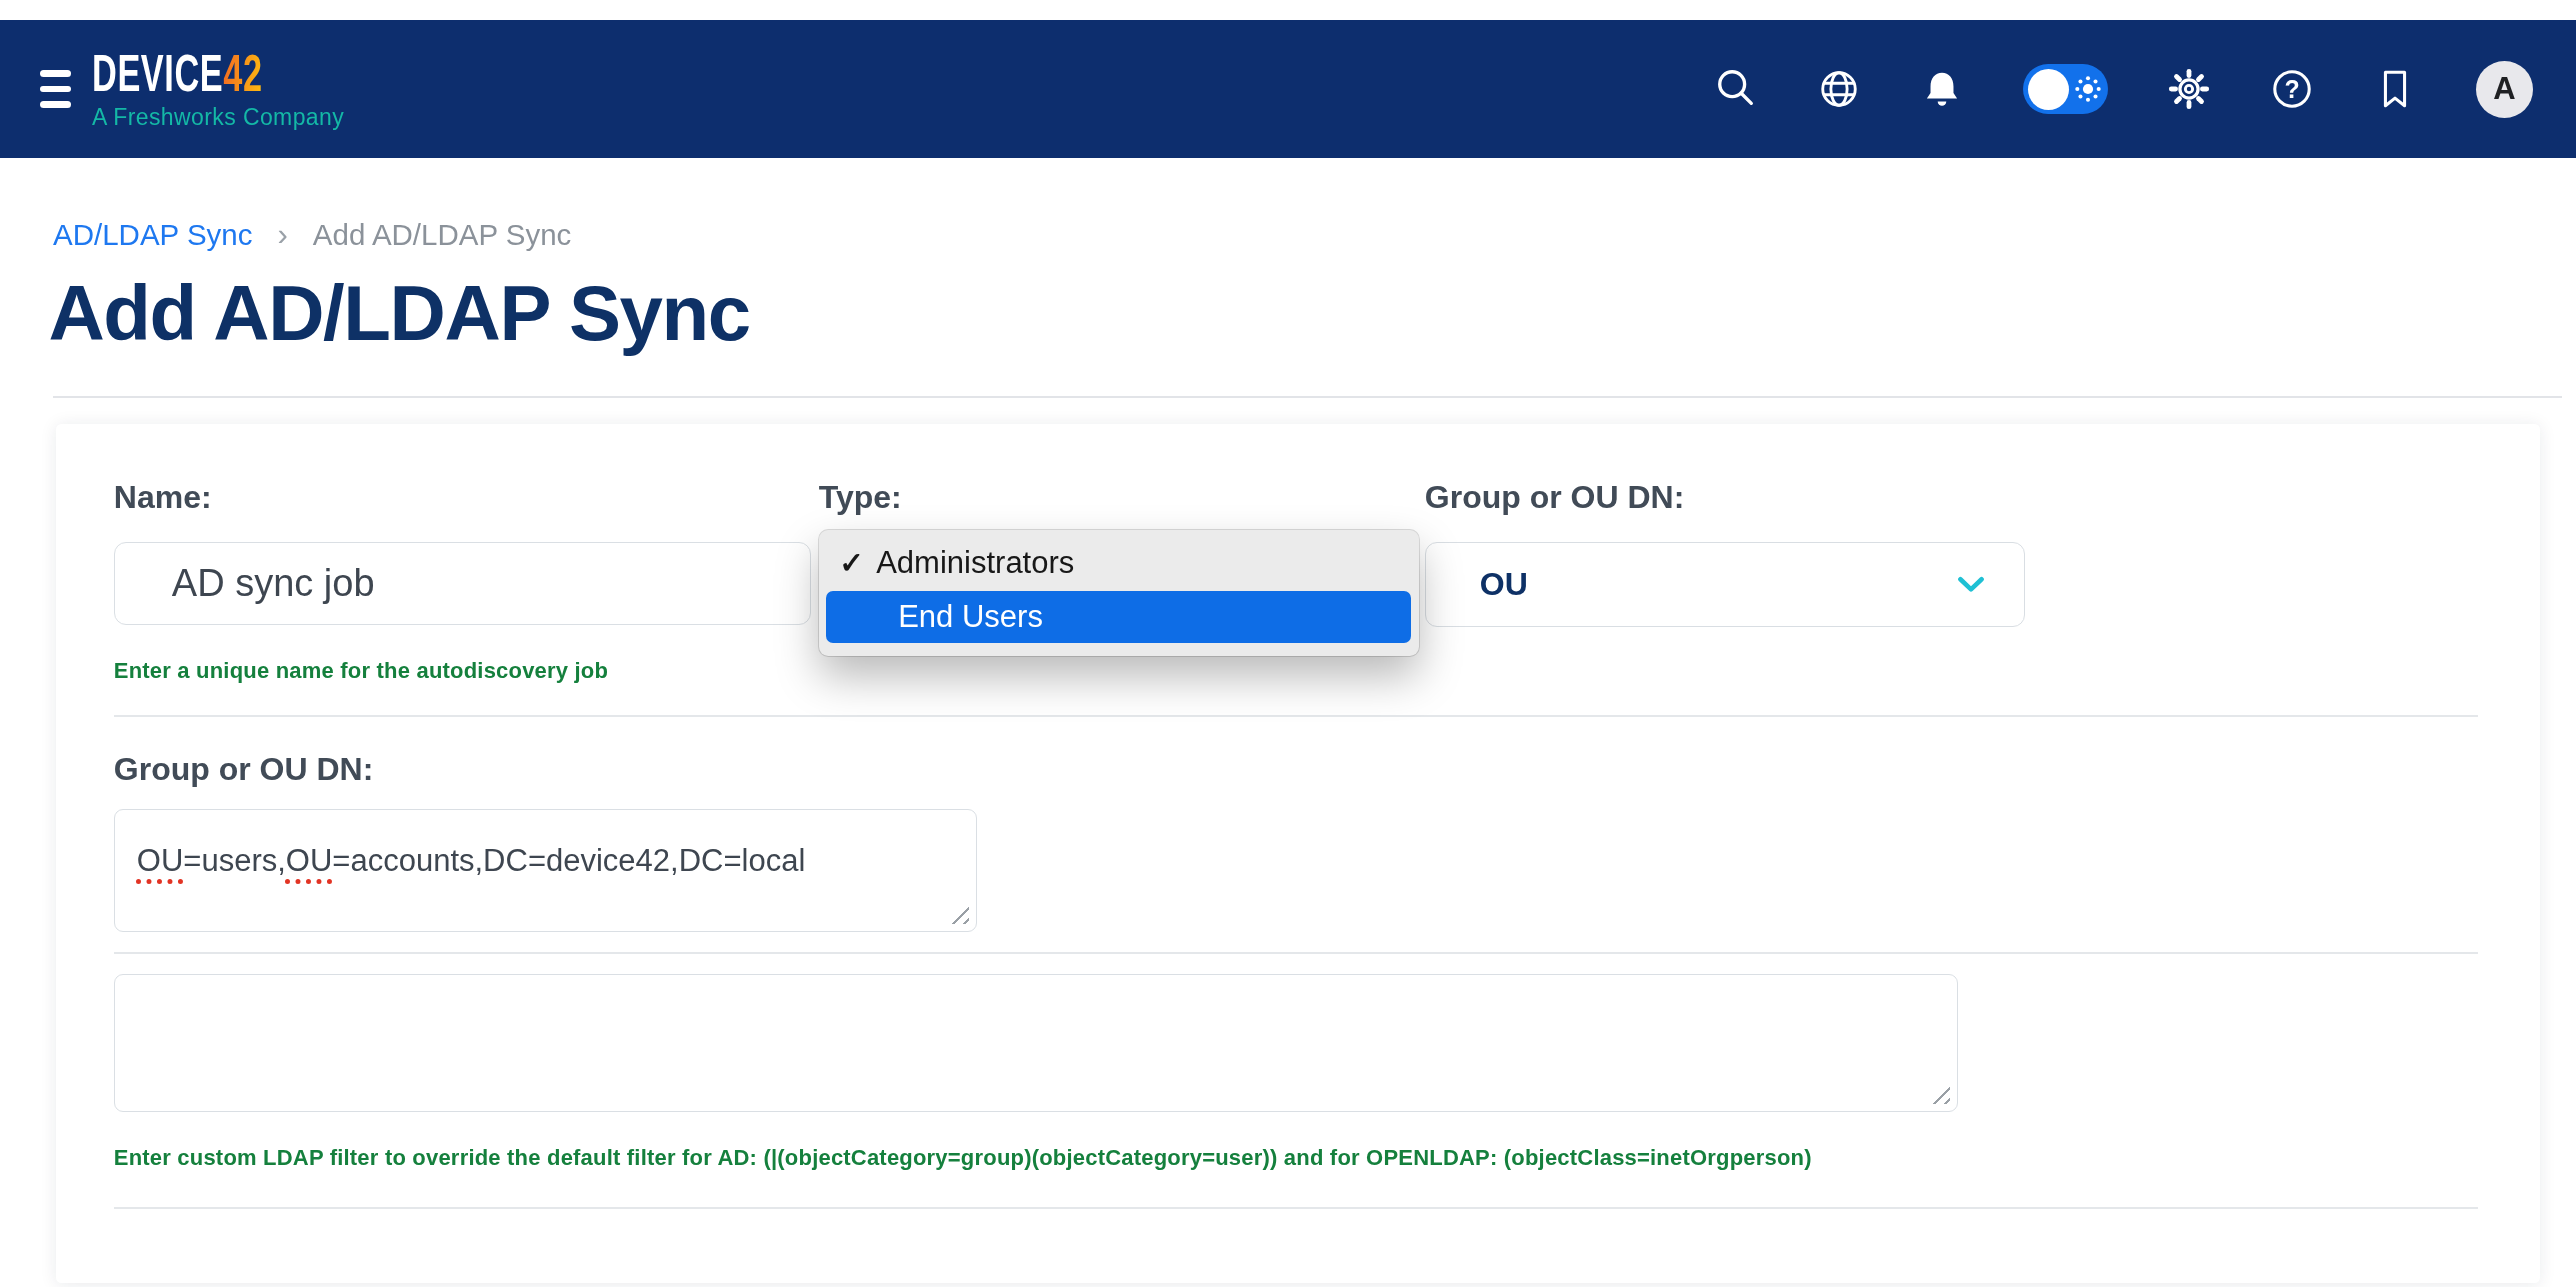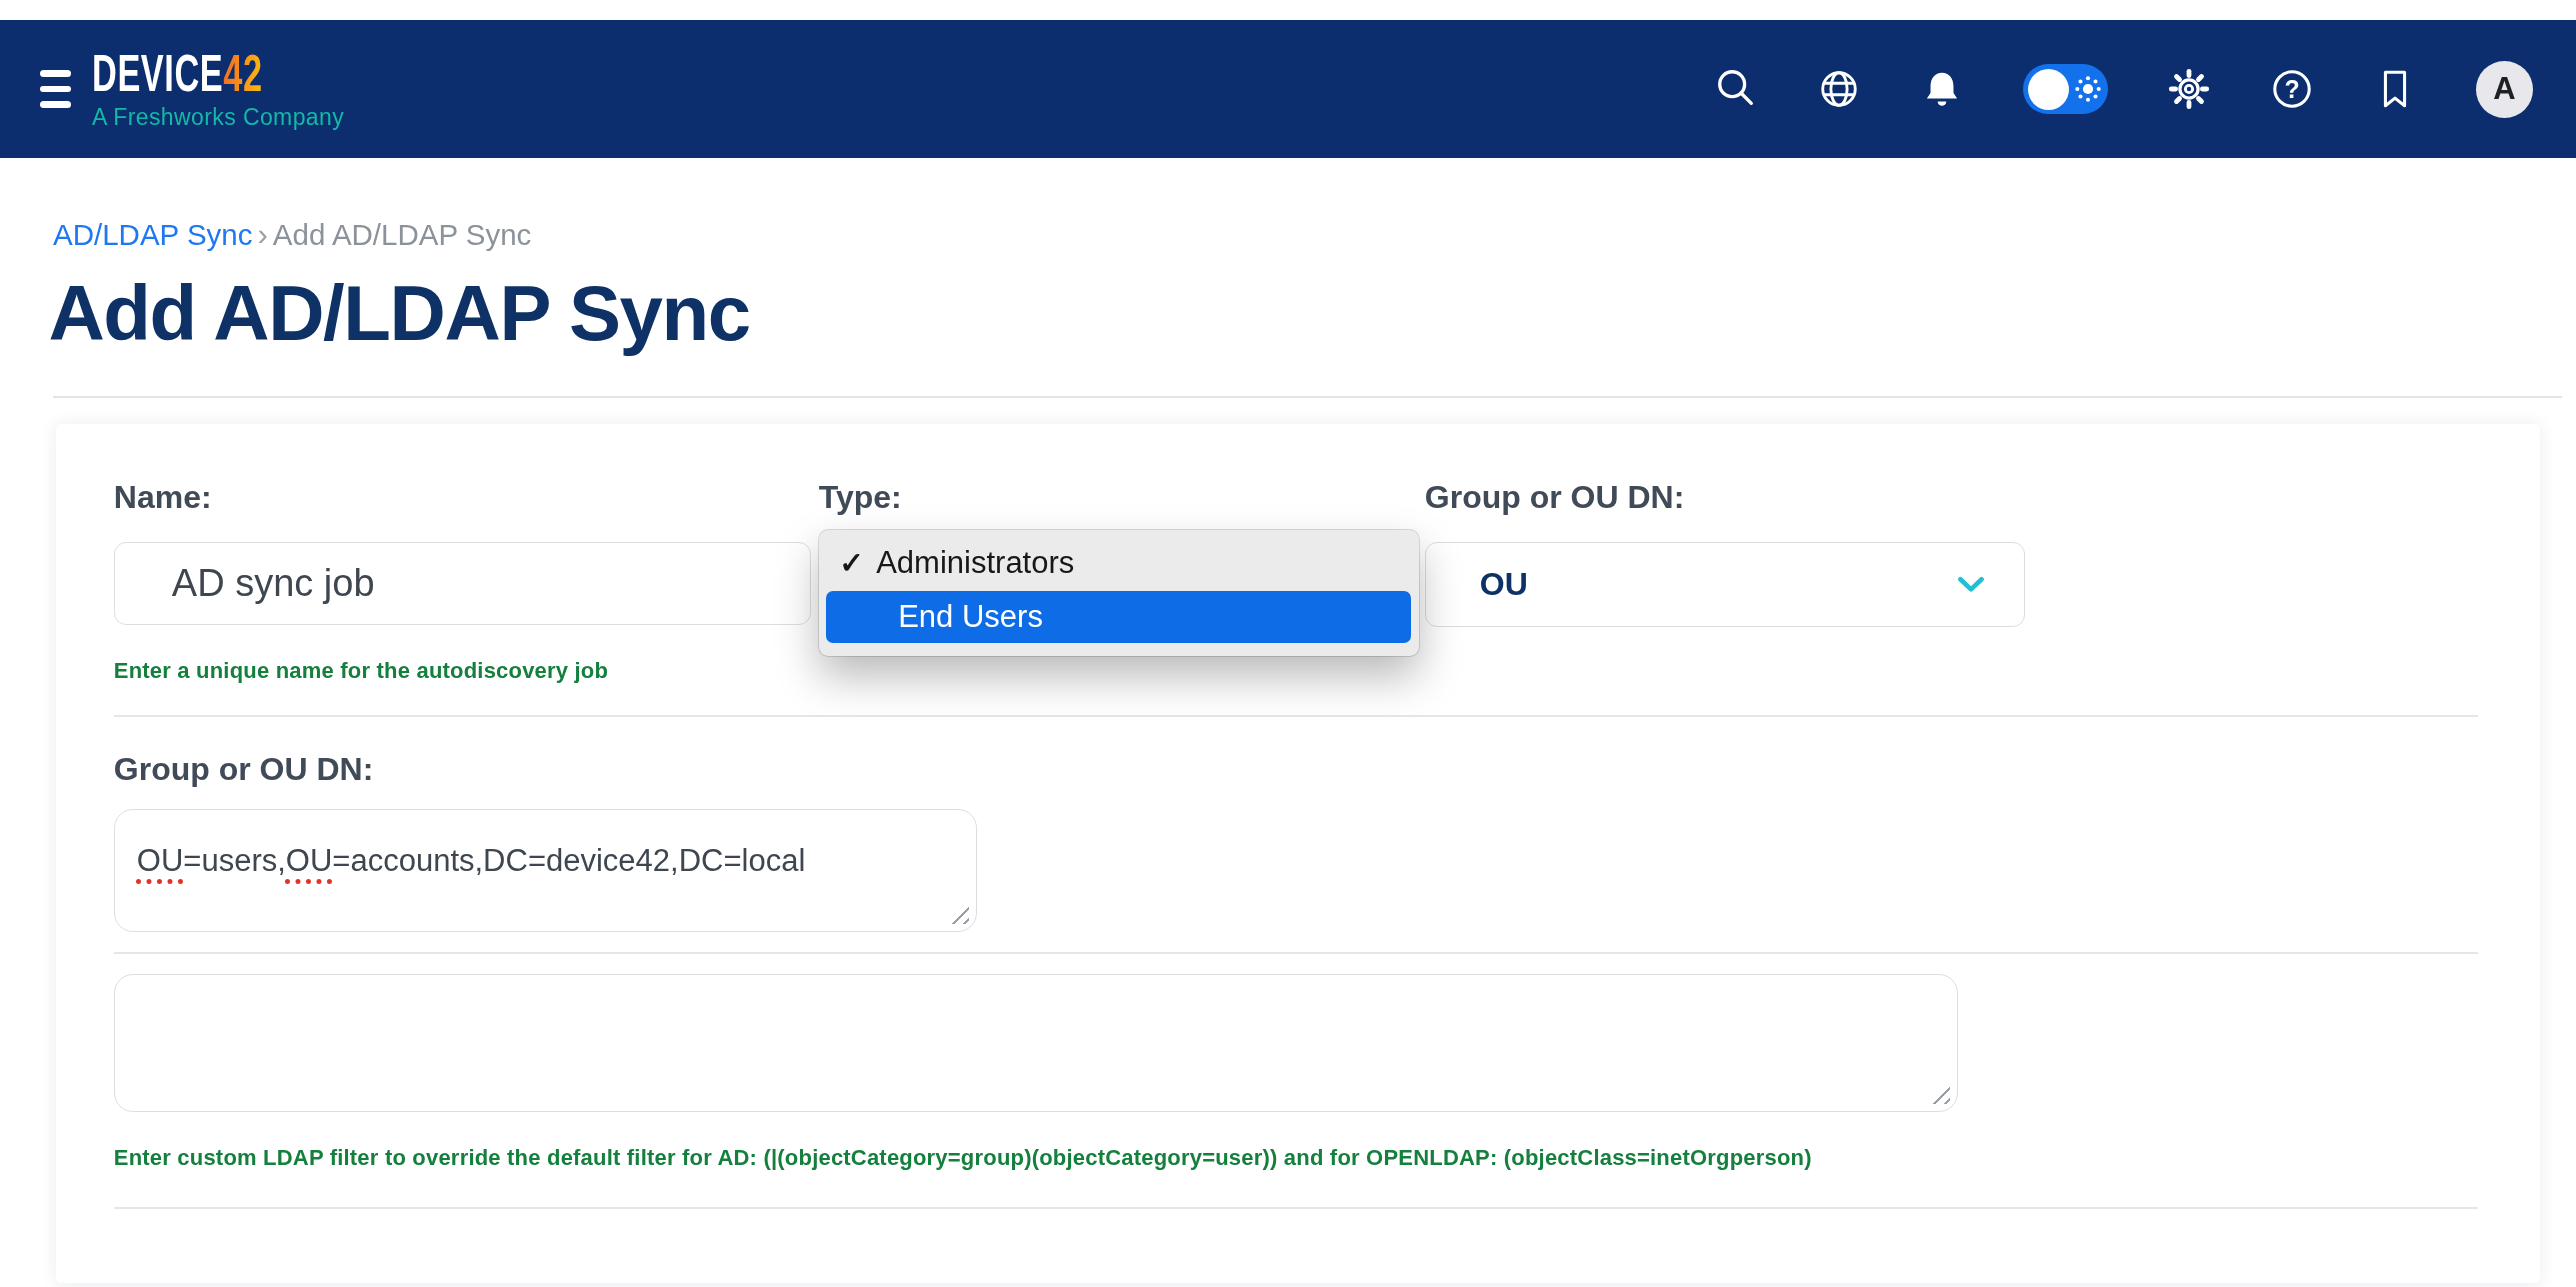--- a/index.html
+++ b/index.html
@@ -31,21 +31,21 @@
   .toggle .knob { position:absolute; left:4.6px; top:4.6px; width:41px; height:41px;
                   background:#fff; border-radius:50%; }
   .toggle svg { position:absolute; right:7.4px; top:12px; }
 
   .avatar { width:57px; height:57px; border-radius:50%; background:#e8e8ec;
             display:flex; align-items:center; justify-content:center;
             font-size:31px; font-weight:700; color:#1f2023; }
 
   
   main { padding:0 0 0 53px; }
-  .breadcrumb { margin-top:59px; display:flex; align-items:baseline; gap:5px;
+  .breadcrumb { margin-top:59px; display:flex; align-items:baseline; gap:25px;
                 font-size:29.5px; font-weight:500; }
   .breadcrumb a { color:#1e78f0; text-decoration:none; }
   .breadcrumb .sep { color:#9aa1a8; font-size:31px; }
   .breadcrumb .current { color:#8b929a; }
 
   h1 { margin-top:20.3px; margin-left:-4.6px; font-size:78px; font-weight:800;
        color:#0e3166; letter-spacing:-1.4px; line-height:1.05; }
 
   .top-divider { margin-top:41px; height:1.8px; width:2509px; background:#e2e4e8; }
 
@@ -83,21 +83,21 @@
 
   .divider { border:none; height:1.8px; background:#e4e7ea; width:2364px; }
   .d1 { margin-top:28px; }
   .d2 { margin-top:20.3px; }
   .d3 { margin-top:33px; }
 
   .lbl2 { margin-top:33px; }
   .lbl3 { margin-top:39px; }
 
   .fake-textarea { position:relative; margin-top:20.3px; border:1.8px solid #dadfe4;
-                   border-radius:19px; background:#fff; font-size:31px; color:#3e4650;
+                   border-radius:9px; background:#fff; font-size:31px; color:#3e4650;
                    line-height:39px; }
   .ta-dn { width:863px; height:123px; padding:31px 37px 0 22px; }
   .ta-cf { width:1844px; height:138px; }
   .miss { text-decoration:underline; text-decoration-style:dotted;
           text-decoration-color:#e23424; text-decoration-thickness:4.6px;
           text-underline-offset:8.3px; }
   .resize-handle { position:absolute; right:6.5px; bottom:6.5px; width:20.3px; height:20.3px;
                    background:repeating-linear-gradient(135deg,#9aa0a6 0 2.3px,transparent 2.3px 7.8px);
                    clip-path:polygon(100% 0,100% 100%,0 100%); }
 </style>

